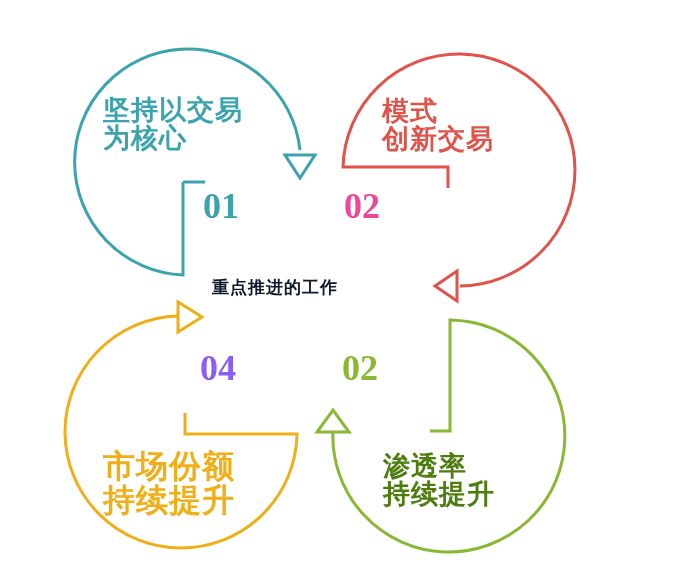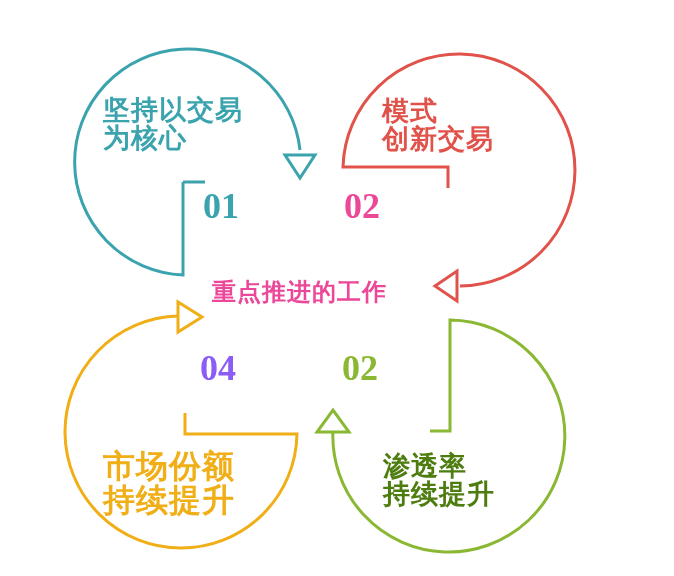--- a/index.html
+++ b/index.html
@@ -1,20 +1,20 @@
 <!DOCTYPE html>
 <html><head>
 <meta charset="utf-8">
 <style>
   html,body{margin:0;padding:0;background:#ffffff;}
   .canvas{position:relative;width:674px;height:576px;overflow:hidden;background:#ffffff;}
   svg{position:absolute;left:0;top:0;}
   .lbl{position:absolute;font-family:"DejaVu Sans",sans-serif;font-weight:bold;line-height:1.05;letter-spacing:1px;}
   .num{position:absolute;font-family:Liberation Serif, serif;font-weight:bold;font-size:36px;line-height:1;}
-  .center{position:absolute;font-family:"DejaVu Sans",sans-serif;font-weight:bold;font-size:24px;color:#ec4899;letter-spacing:1px;}
+  .center{position:absolute;font-family:"DejaVu Sans",sans-serif;font-weight:bold;font-size:17px;color:#0f172a;letter-spacing:1px;}
 </style>
 </head>
 <body>
 
 <div class="canvas">
   <svg width="674" height="576" viewBox="0 0 674 576">
 
     <g fill="none" stroke="#3aa3ad" stroke-width="3">
       <path d="M183 182 L183 275 A113 113 0 1 1 300 150"></path>
       <path d="M183 182 L205 182"></path>

